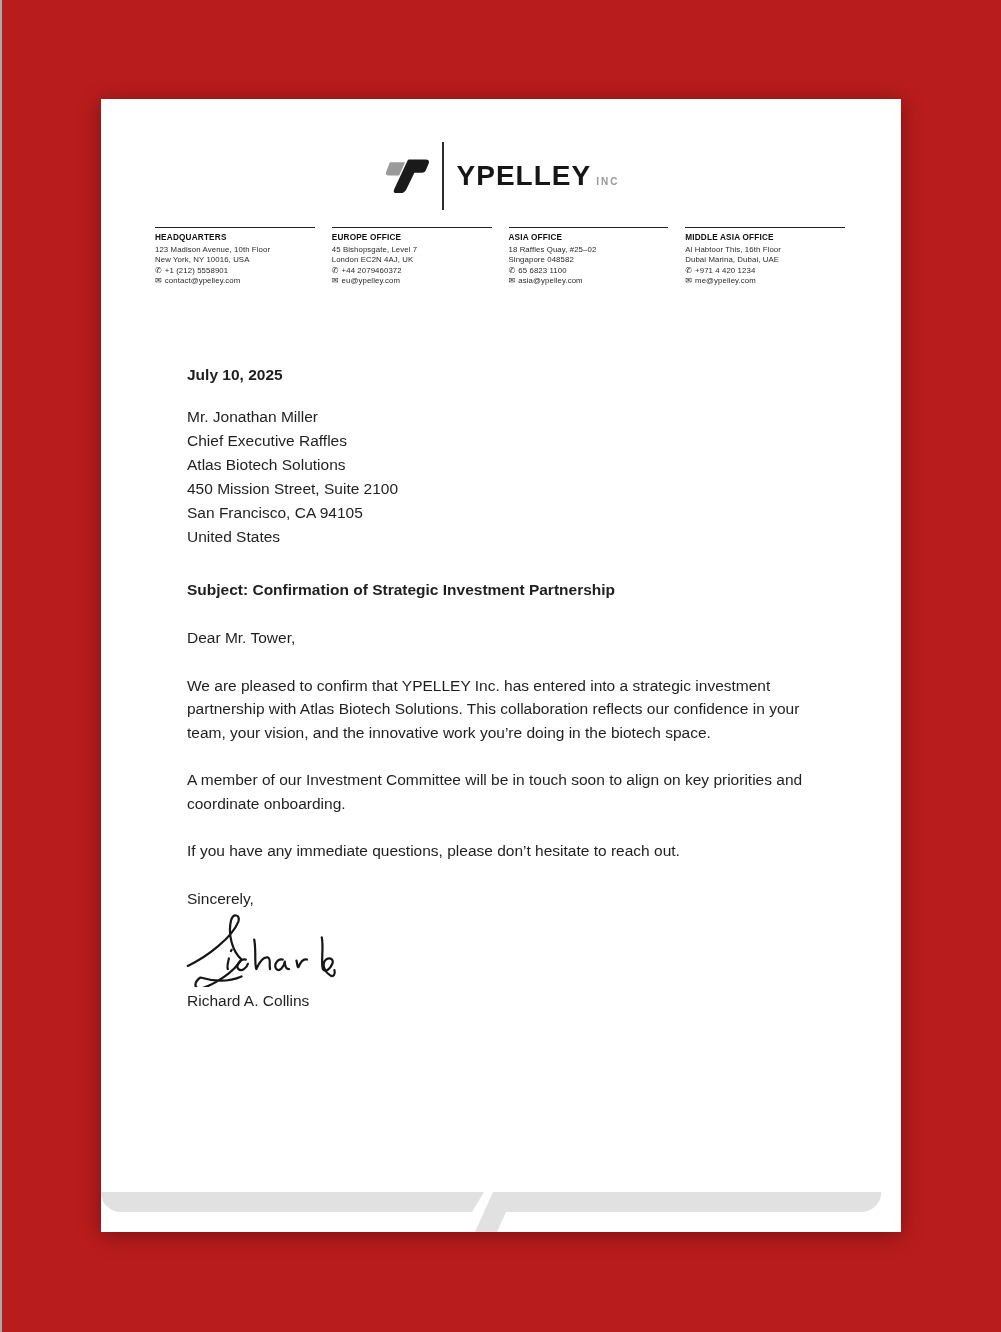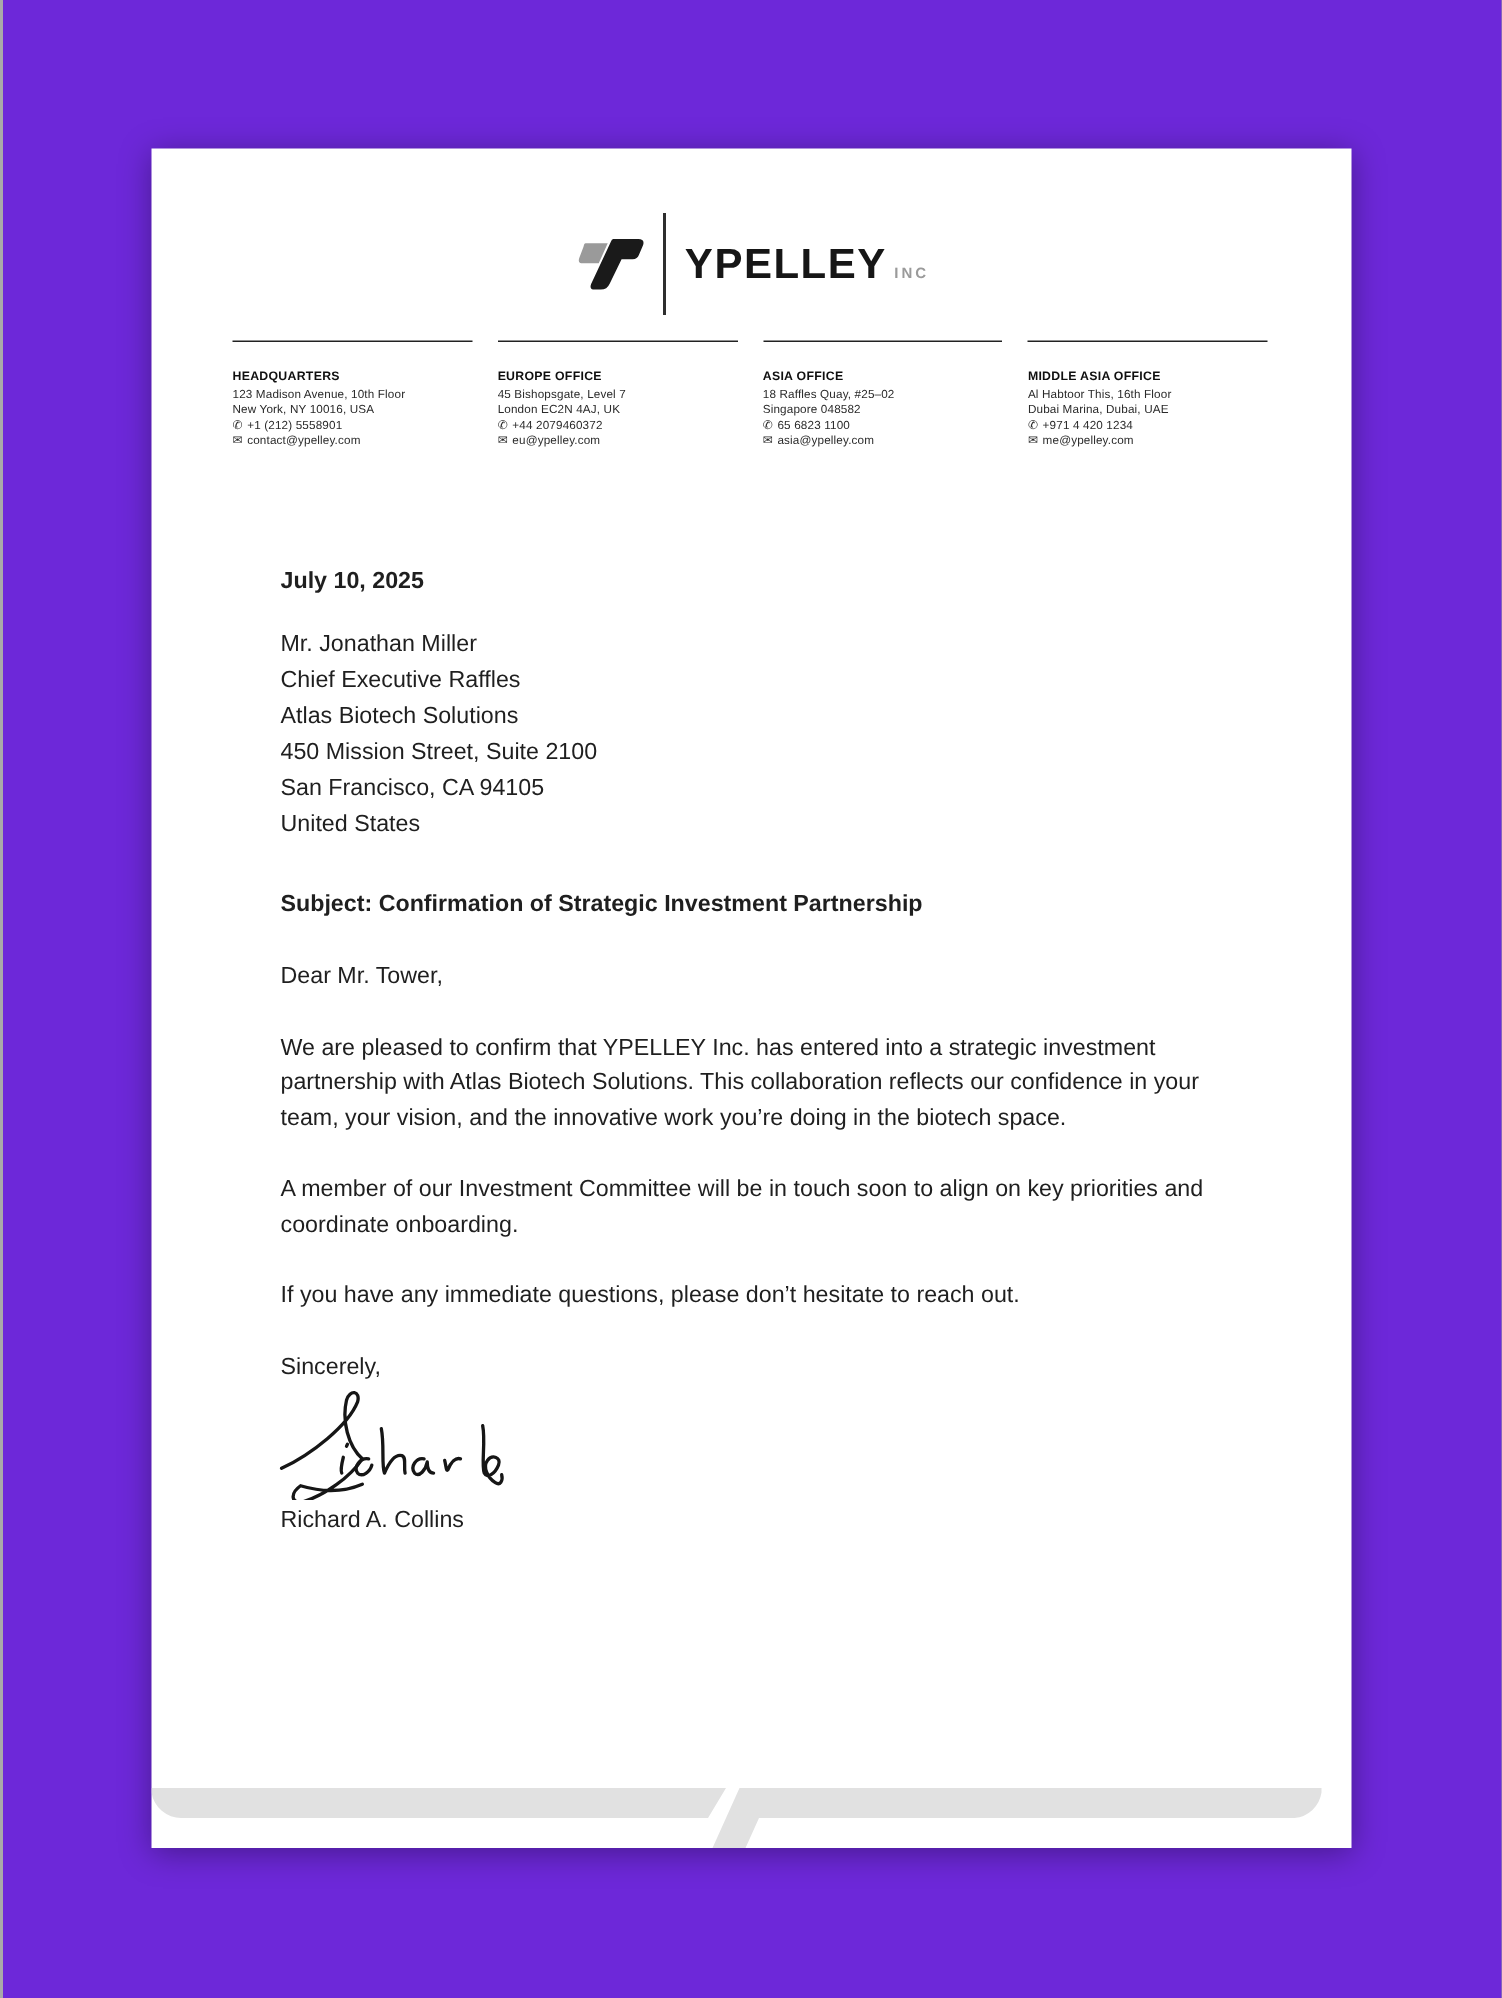--- a/index.html
+++ b/index.html
@@ -5,21 +5,21 @@
   * { box-sizing: border-box; }
   html, body { margin: 0; padding: 0; }
   body {
     background: #434343;
     font-family: "Liberation Sans", sans-serif;
   }
   .stage {
     position: relative;
     width: 1001px;
     height: 1332px;
-    background: #6d28d9;
+    background: #b91c1c;
     overflow: hidden;
   }
   .edge-strip {
     position: absolute;
     left: 0; top: 0;
     width: 2px; height: 100%;
     background: #a9a9a9;
   }
   .paper {
     position: absolute;
@@ -61,21 +61,21 @@
 
   
   .offices {
     display: grid;
     grid-template-columns: repeat(4, 1fr);
     gap: 17px;
     margin: 16px 56px 0 54px;
   }
   .office {
     border-top: 1.5px solid #222222;
-    padding-top: 18px;
+    padding-top: 5px;
     font-size: 7.8px;
     line-height: 10.5px;
     color: #2a2a2a;
     letter-spacing: 0.1px;
   }
   .office-name {
     margin: 0 0 1px 0;
     font-size: 8.2px;
     font-weight: 700;
     letter-spacing: 0.2px;

